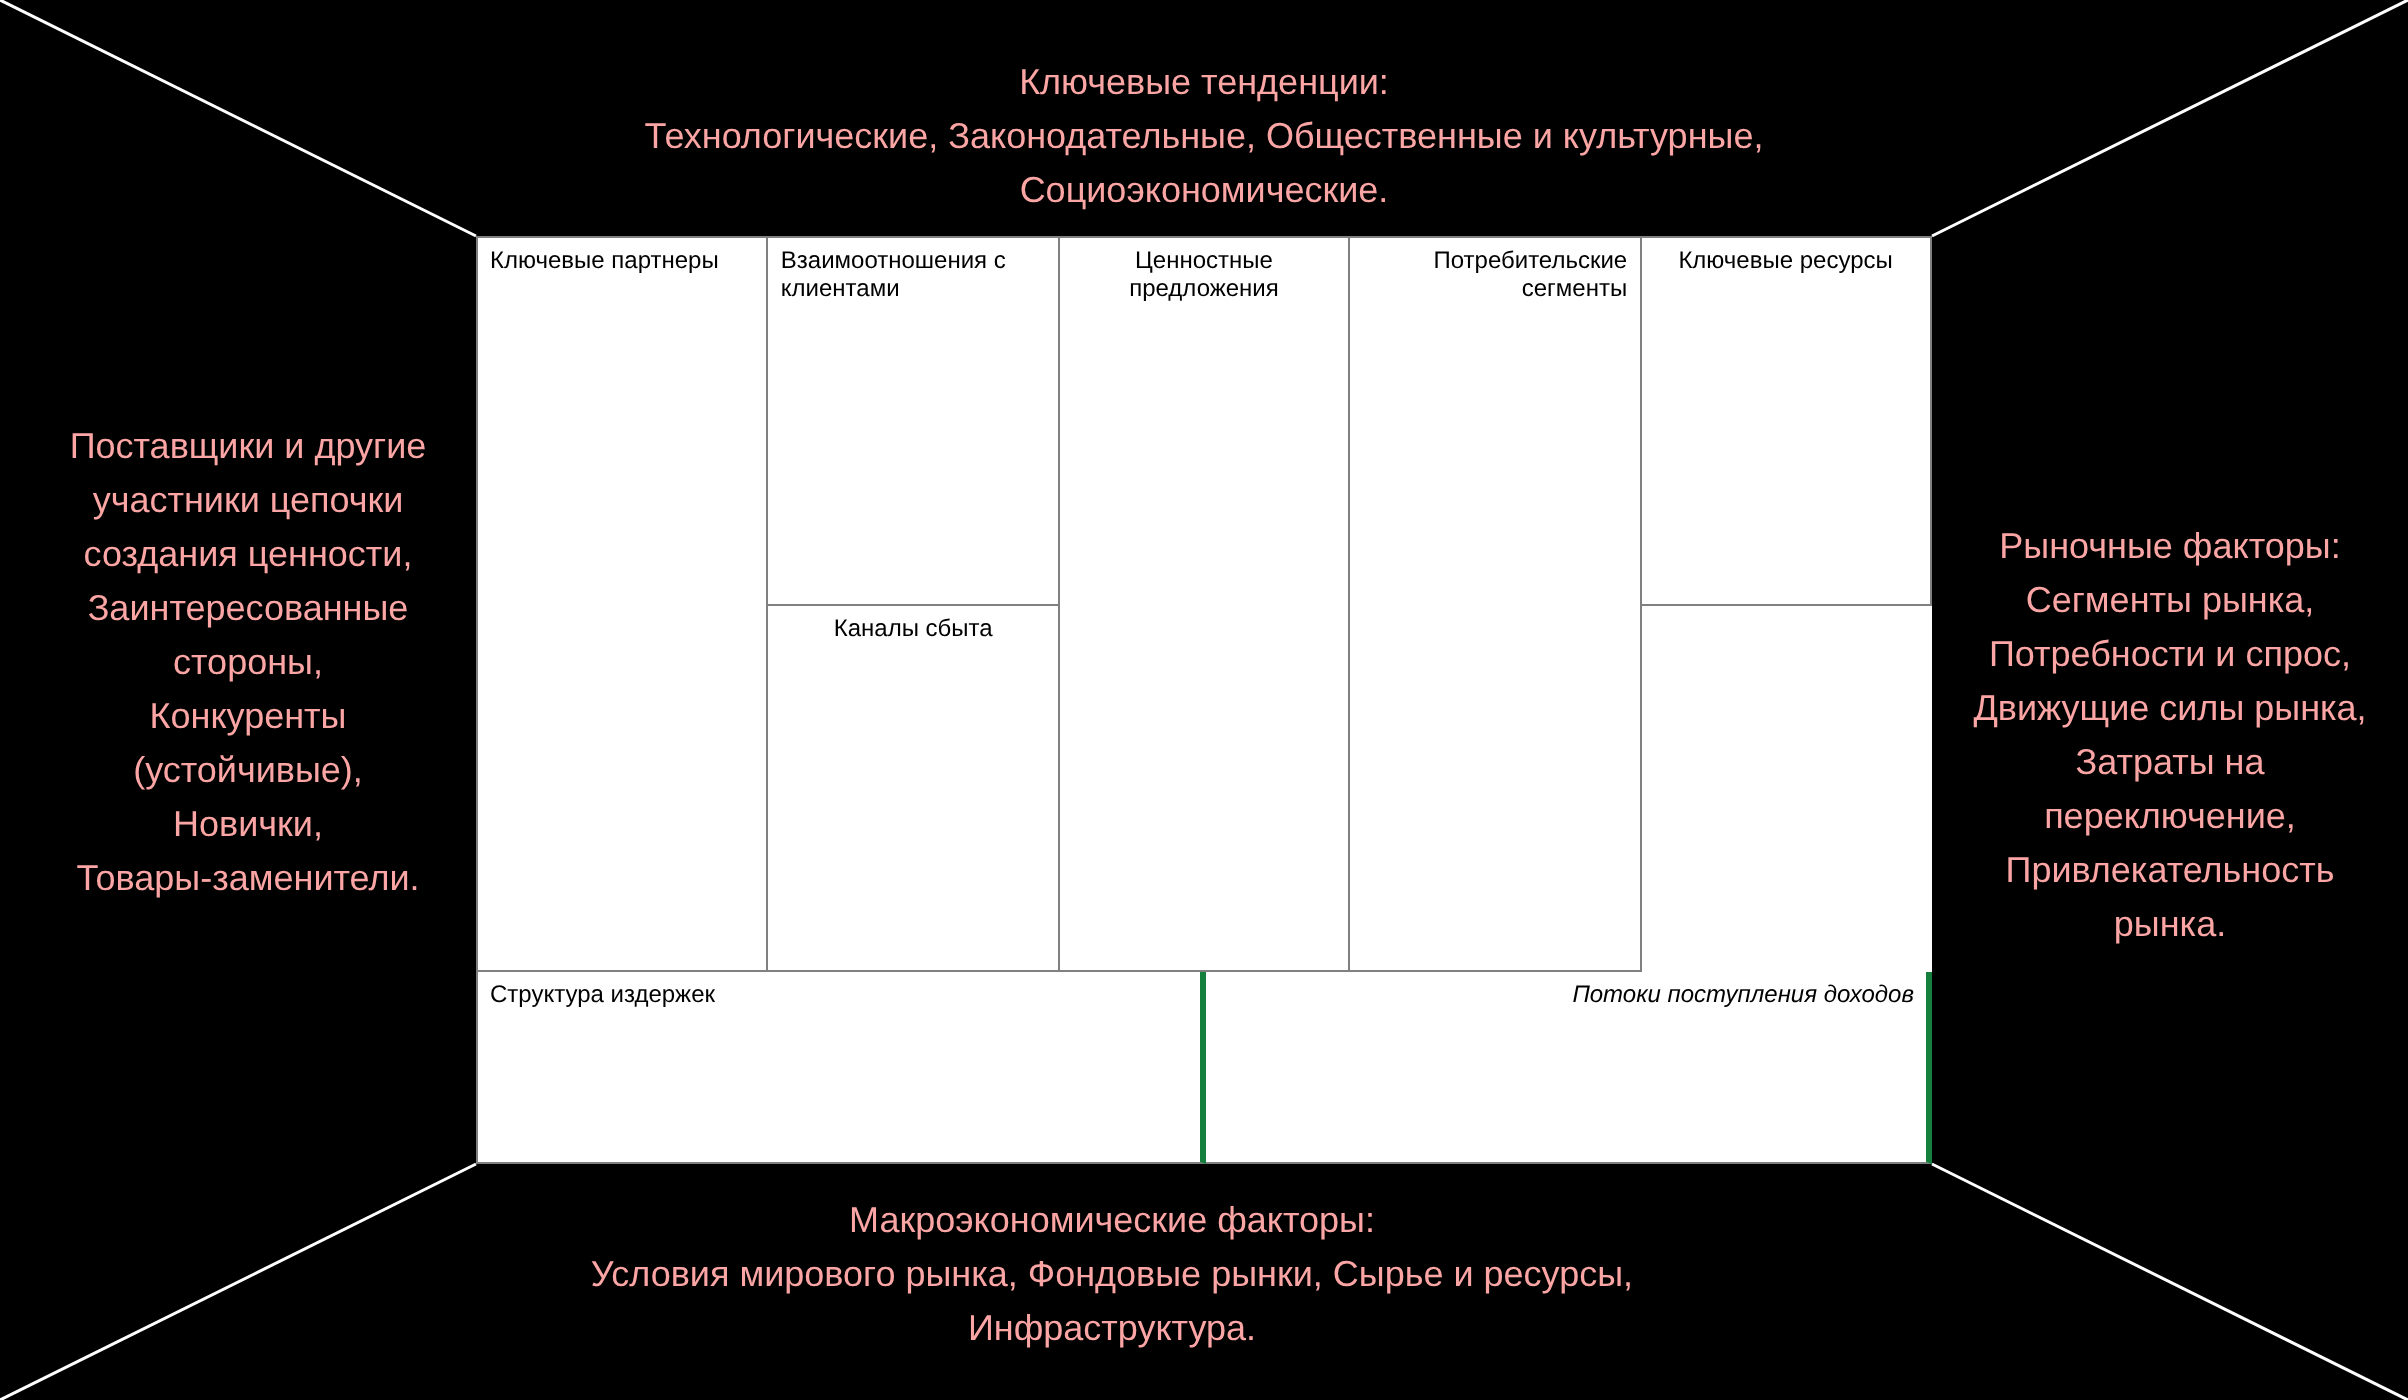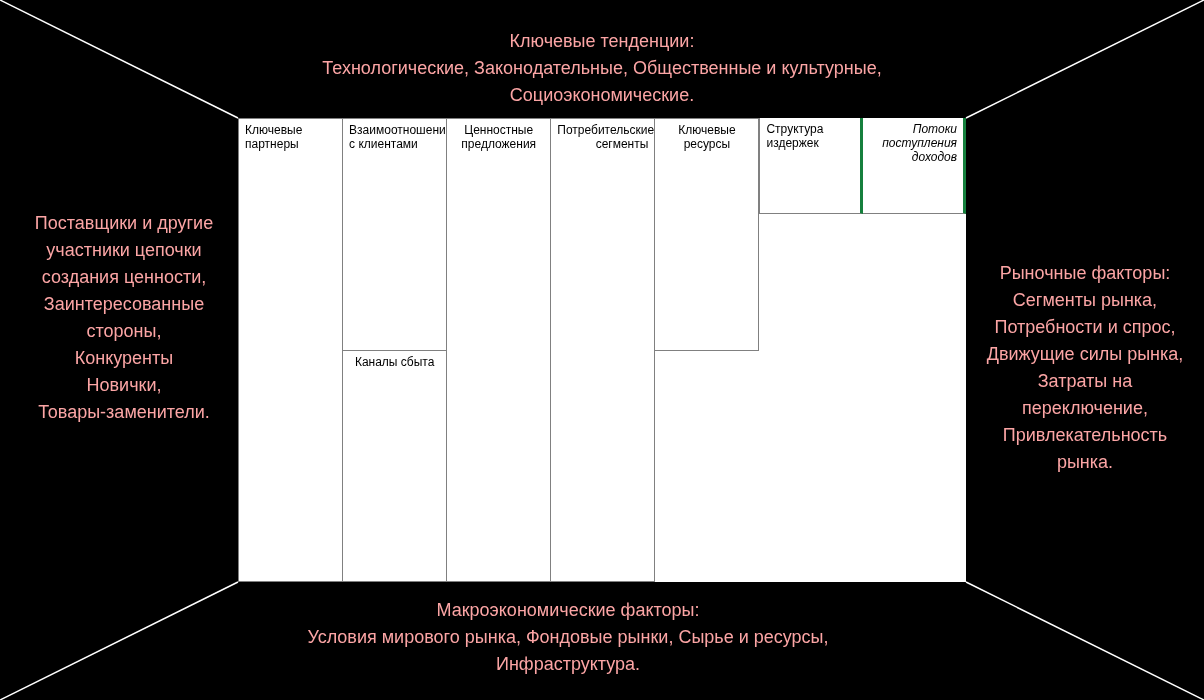--- a/index.html
+++ b/index.html
@@ -32,21 +32,21 @@
     top: 118px;
     left: 238px;
     width: 728px;
     height: 464px;
     background: #fff;
   }
   .canvas {
     width: 100%;
     height: 100%;
     display: flex;
-    flex-direction: row;
+    flex-direction: column;
   }
   .top9 {
     flex: 1 1 auto;
     display: grid;
     grid-template-columns: 1fr 1fr 1fr 1fr 1fr;
     grid-template-rows: 1fr 1fr;
     border-top: 1px solid #808080;
     border-left: 1px solid #808080;
   }
   .cell {
@@ -92,21 +92,21 @@
     font-size: 18px;
   }
   .topblock {
     top: 28px;
     left: 0;
     width: 1204px;
     text-align: center;
   }
   .bottomblock {
     bottom: 22px;
-    left: 12px;
+    left: 0;
     width: 1112px;
     text-align: center;
   }
   .leftblock {
     top: 210px;
     left: 24px;
     width: 200px;
     text-align: center;
   }
   .rightblock {
@@ -134,20 +134,21 @@
     <div>Социоэкономические.</div>
   </div>
 
   <div class="sideblock leftblock">
     <div>Поставщики и другие</div>
     <div>участники цепочки</div>
     <div>создания ценности,</div>
     <div>Заинтересованные</div>
     <div>стороны,</div>
     <div>Конкуренты</div>
+    <div>(устойчивые),</div>
     <div>Новички,</div>
     <div>Товары-заменители.</div>
   </div>
 
   <div class="sideblock rightblock">
     <div class="title">Рыночные факторы:</div>
     <div>Сегменты рынка,</div>
     <div>Потребности и спрос,</div>
     <div>Движущие силы рынка,</div>
     <div>Затраты на</div>

